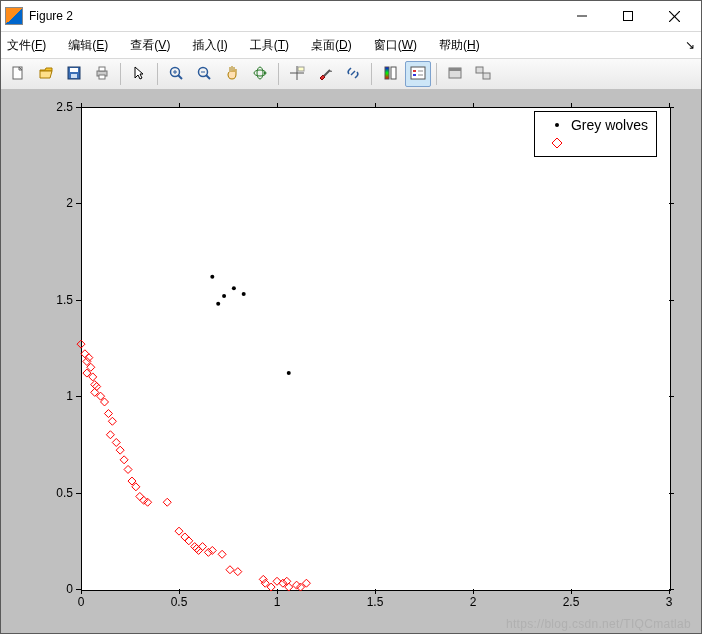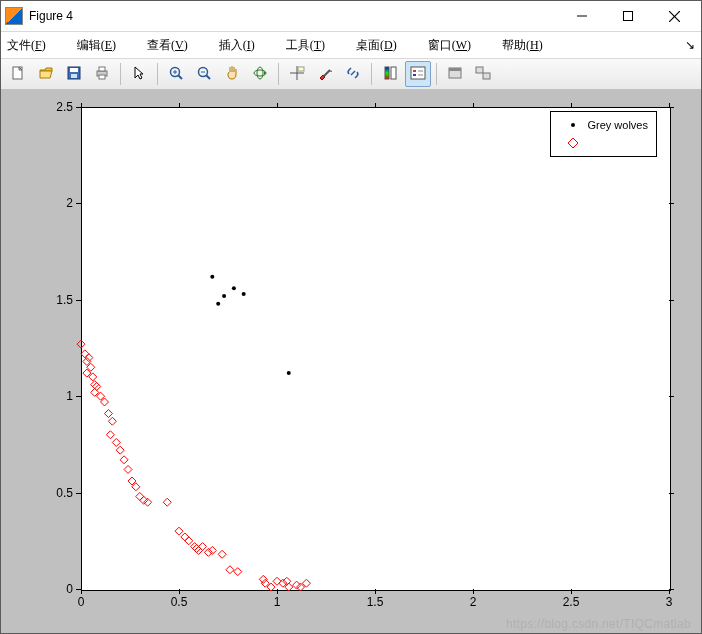--- a/index.html
+++ b/index.html
@@ -2,45 +2,45 @@
 <html><head>
 <meta charset="utf-8">
 <style>
   html,body{margin:0;padding:0;font-family:"Microsoft YaHei",Arial,sans-serif;font-size:12px;background:#fff;}
   .window{width:702px;height:634px;border:1px solid #5a5a5a;box-sizing:border-box;background:#fff;position:relative;}
   .titlebar{height:30px;background:#fff;display:flex;align-items:center;padding:0 4px;border-bottom:1px solid #d9d9d9;}
   .titlebar .icon{width:16px;height:16px;margin-right:6px;background:linear-gradient(135deg,#ff8c1a 0 50%,#0066cc 50% 100%);border:1px solid #888;}
   .titlebar .title{flex:1;font-size:12px;color:#000;}
   .winbtn{width:46px;height:28px;display:flex;align-items:center;justify-content:center;}
   .winbtn svg{display:block;}
-  .menubar{height:26px;display:flex;align-items:center;padding:0 6px;gap:31px;border-bottom:1px solid #d9d9d9;font-family:Liberation Serif, serif;}
+  .menubar{height:26px;display:flex;align-items:center;padding:0 6px;gap:22px;border-bottom:1px solid #d9d9d9;}
   .menubar span{font-size:12px;color:#000;white-space:nowrap;}
   .menubar span u{text-decoration:underline;}
   .menubar .arrow{margin-left:auto;font-size:12px;}
   .toolbar{height:30px;background:linear-gradient(#fafafa,#e9e9e9);border-bottom:1px solid #bfbfbf;display:flex;align-items:center;padding:0 4px;gap:2px;}
   .tbtn{width:24px;height:24px;display:flex;align-items:center;justify-content:center;border:1px solid transparent;border-radius:2px;}
   .tsep{width:1px;height:22px;background:#bfbfbf;margin:0 3px;}
   .canvas-area{position:absolute;top:88px;left:0;right:0;bottom:0;background:#c0c0c0;}
   .axes-box{position:absolute;background:#fff;border:1px solid #000;}
   .tick{position:absolute;background:#000;}
   .tick-label{position:absolute;font-size:12px;color:#000;font-family:Arial,sans-serif;}
-  .legend-box{position:absolute;background:#fff;border:1px solid #000;padding:4px 8px;font-size:11px;font-family:Arial,sans-serif;}
+  .legend-box{position:absolute;background:#fff;border:1px solid #000;padding:4px 8px;font-size:14px;font-family:Arial,sans-serif;}
   .legend-row{display:flex;align-items:center;height:18px;}
   .legend-mark{width:28px;display:flex;align-items:center;justify-content:center;}
   .watermark{position:absolute;right:10px;bottom:2px;font-size:12px;color:#b0b0b0;font-family:Arial,sans-serif;letter-spacing:0.3px;}
   .toggle-on{border:1px solid #7da2ce;background:#cde6f7;}
 </style>
 </head>
 <body>
 
 <div class="window">
 
   <div class="titlebar">
     <div class="icon"></div>
-    <div class="title">Figure 4</div>
+    <div class="title">Figure 2</div>
     <div class="winbtn">
       <svg width="10" height="10">
           <line x1="0" y1="5" x2="10" y2="5" stroke="#000" stroke-width="1"></line>
         </svg>
     </div>
     <div class="winbtn">
       <svg width="10" height="10">
           <rect x="0.5" y="0.5" width="9" height="9" fill="none" stroke="#000" stroke-width="1"></rect>
         </svg>
     </div>

